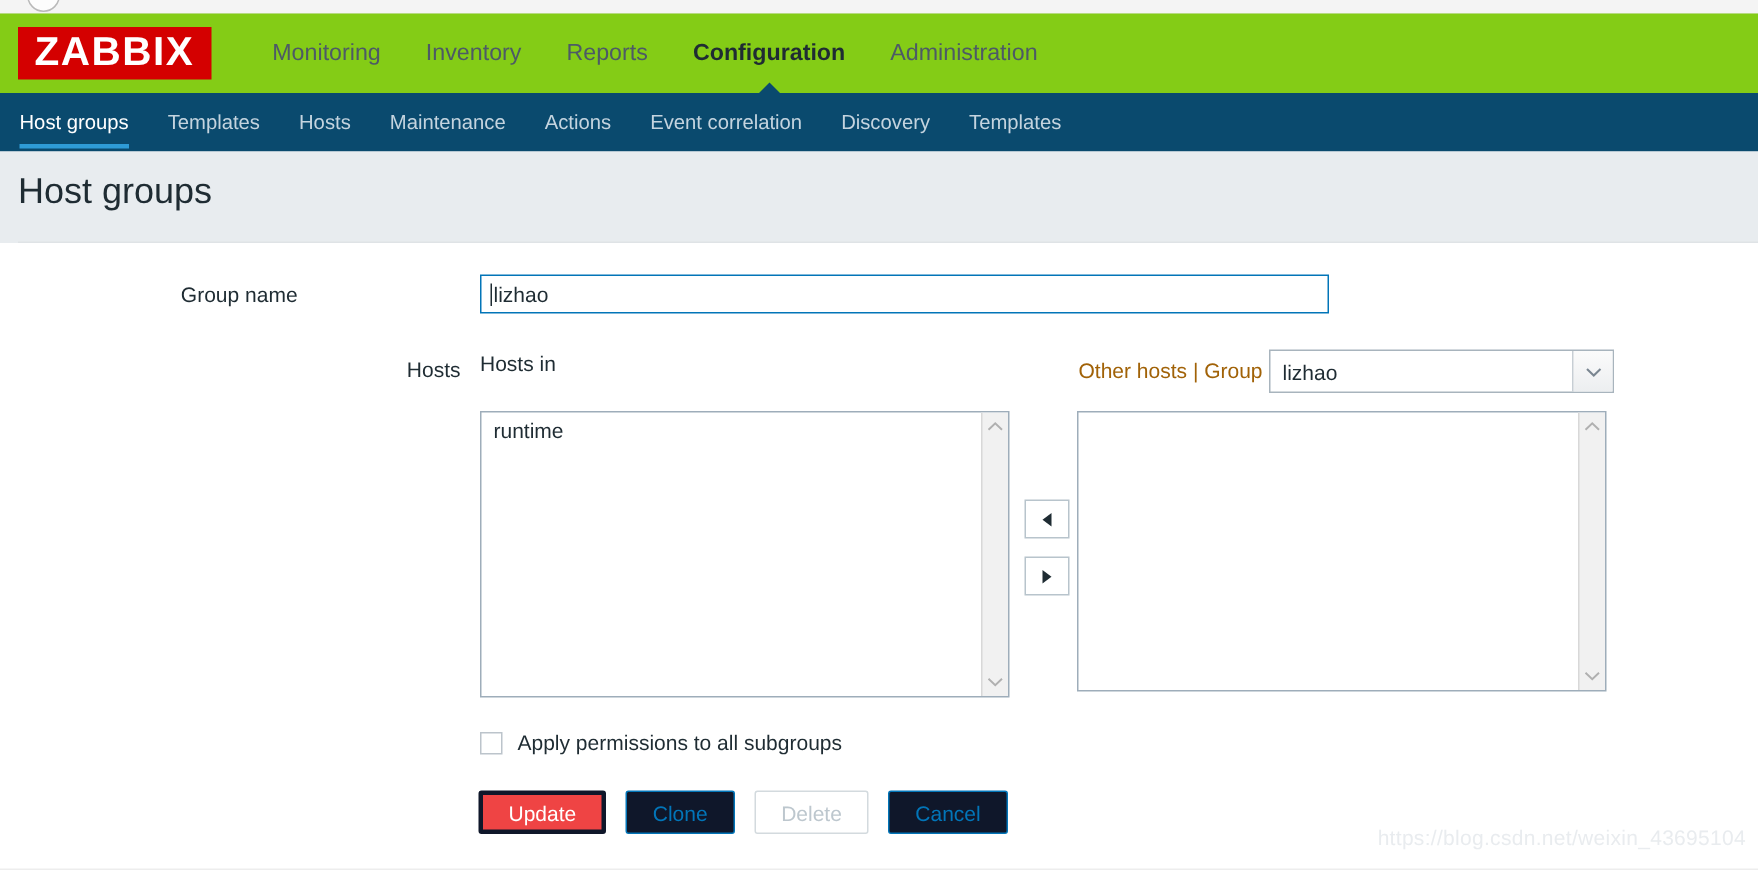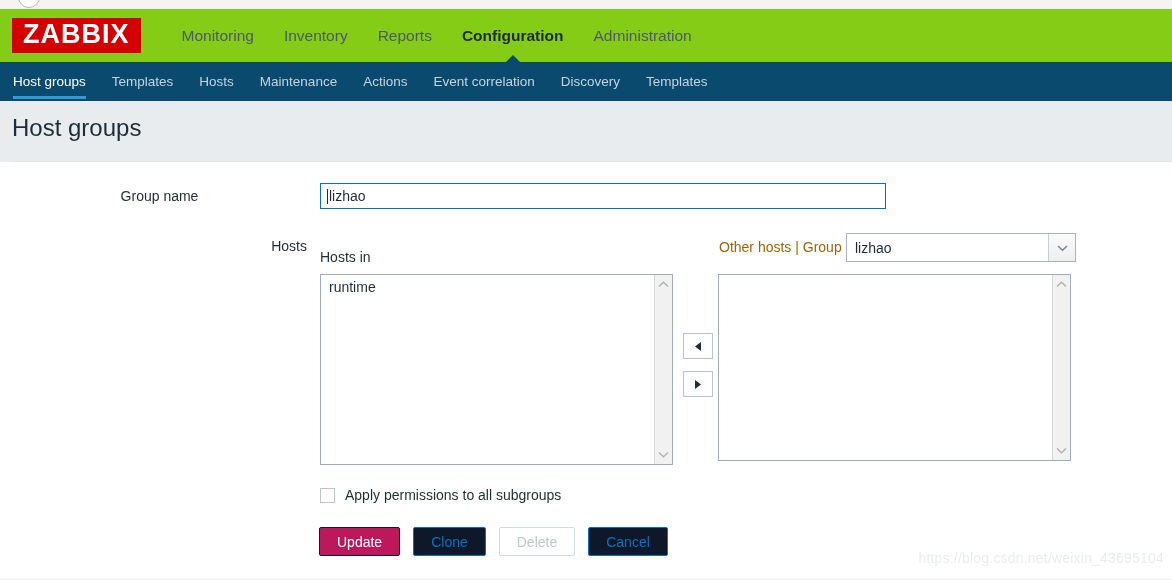--- a/index.html
+++ b/index.html
@@ -196,21 +196,21 @@
     top: 76px;
     width: 295px;
     text-align: right;
     font-size: 14px;
     color: #1f2c33;
   }
 
   .hosts-in-label {
     position: absolute;
     left: 308px;
-    top: 87px;
+    top: 72px;
     font-size: 14px;
     color: #1f2c33;
   }
 
   .other-hosts-label {
     position: absolute;
     left: 707px;
     top: 77px;
     font-size: 14px;
     color: #a16207;
@@ -361,22 +361,22 @@
     box-sizing: border-box;
     display: flex;
     align-items: center;
     justify-content: center;
     border-radius: 2px;
     cursor: pointer;
     white-space: nowrap;
   }
   .btn + .btn { margin-left: 13px; }
   .btn-primary {
-    background: #be185d;
-    border: 1px solid #0f172a;
+    background: #ef4444;
+    border: 3px solid #0f172a;
     color: #ffffff;
   }
   .btn-secondary {
     background: #0f172a;
     border: 1px solid #0275b8;
     color: #0275b8;
   }
   .btn-disabled {
     background: #ffffff;
     border: 1px solid #d3dade;

